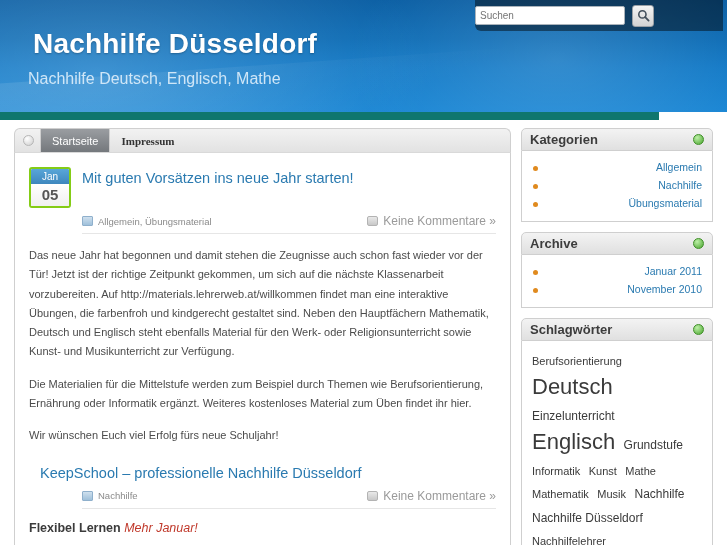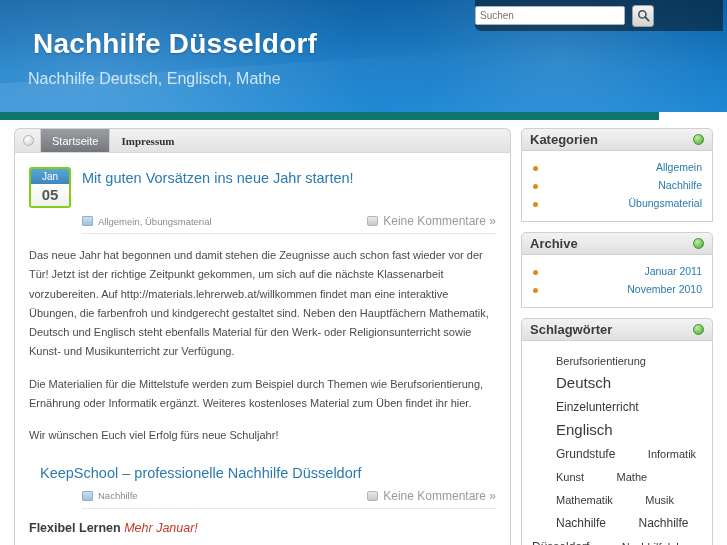--- a/index.html
+++ b/index.html
@@ -231,25 +231,25 @@
     content:"";
     position:absolute; left:1px; top:8px;
     width:5px;height:5px;border-radius:50%;
     background:#e08a1e;
   }
 
   
   .tagcloud { line-height:1.45; }
   .tagcloud span {
     color:#3a3a3a; cursor:pointer;
-    margin-right:4px; display:inline;margin-left:24px;
+    margin-right:4px; display:inline;
   }
   .tagcloud span.s11 { font-size:11px; }
   .tagcloud span.s12 { font-size:12px; }
-  .tagcloud span.s22 { font-size:15px; }
+  .tagcloud span.s22 { font-size:22px; }
 </style>
 </head>
 <body>
 
 <div class="header">
   <div class="hdr-swoosh"></div>
 
   <div class="site-title">Nachhilfe Düsseldorf</div>
   <div class="site-desc">Nachhilfe Deutsch, Englisch, Mathe</div>
 

